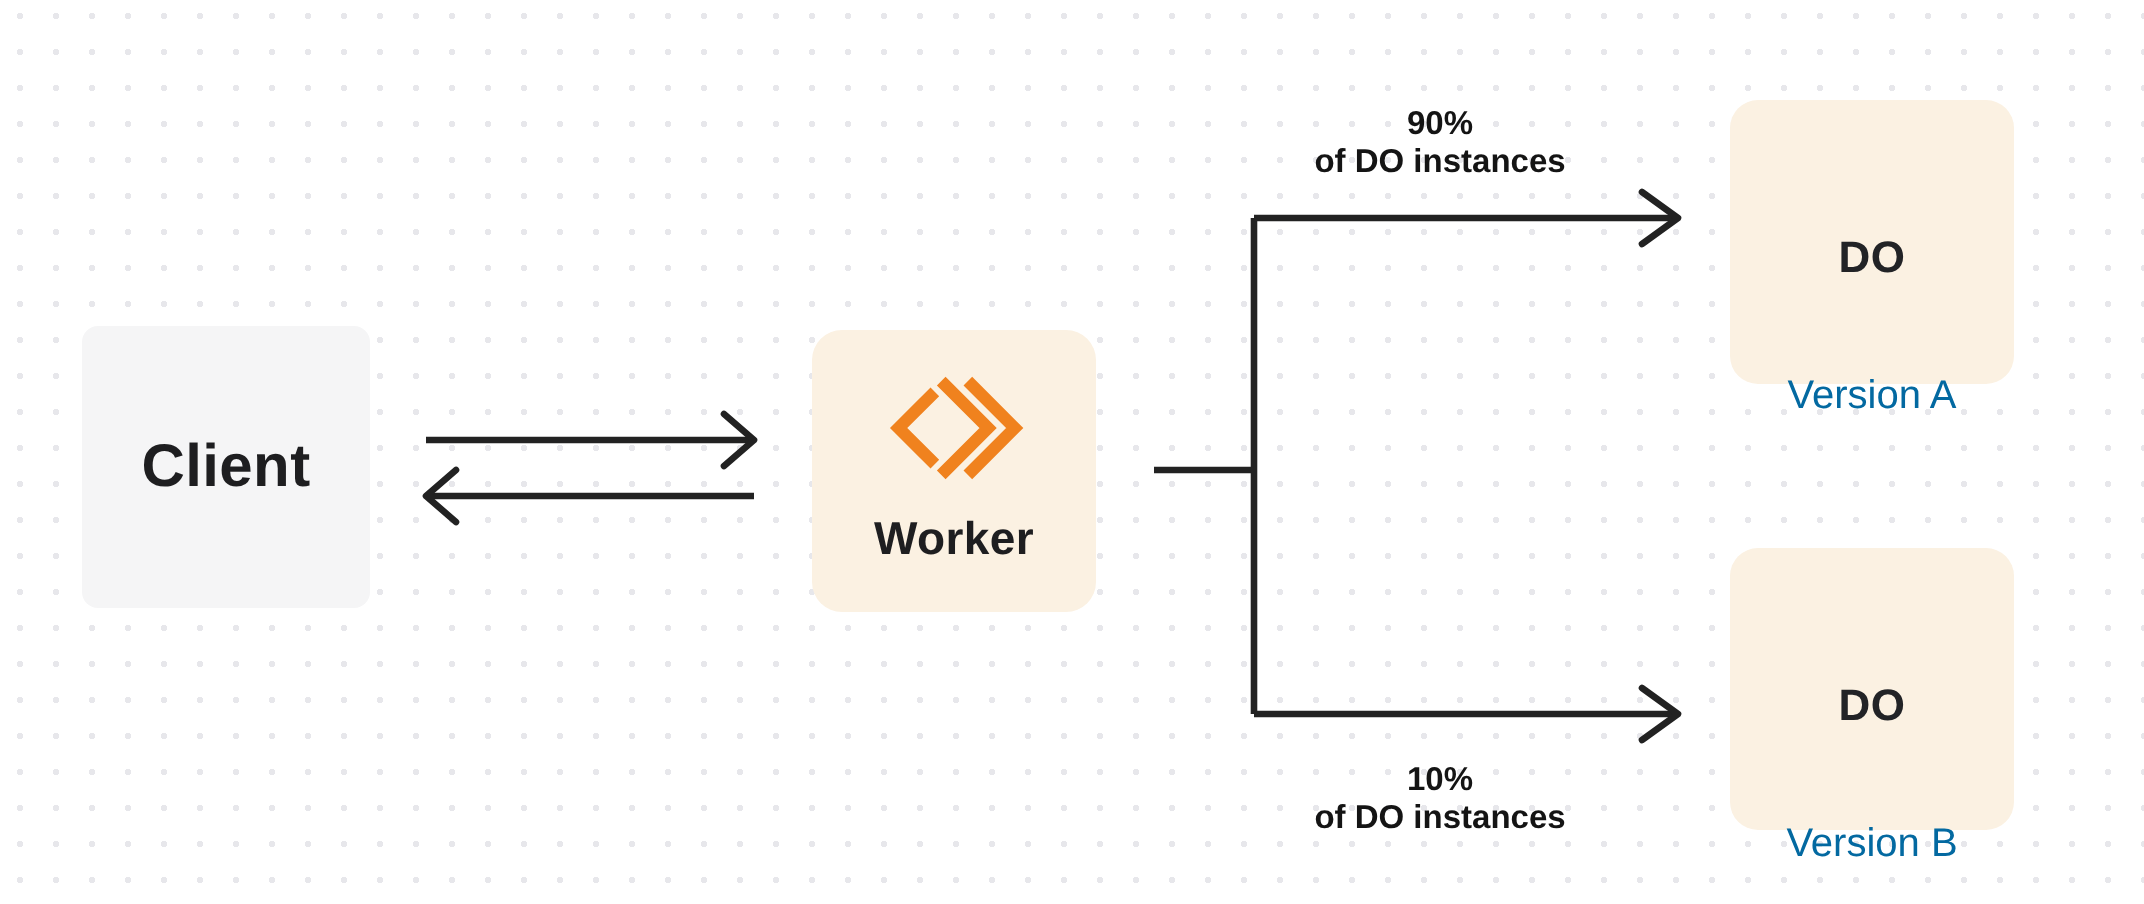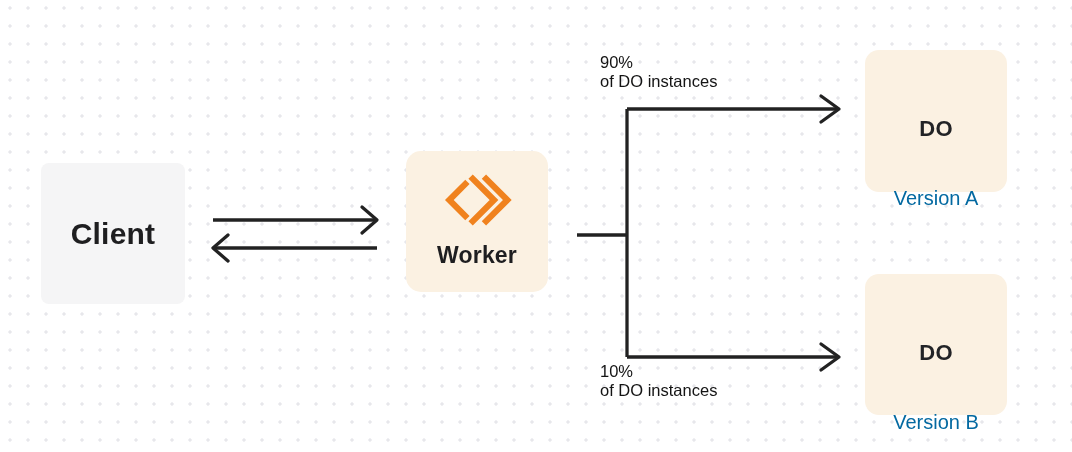--- a/index.html
+++ b/index.html
@@ -49,21 +49,21 @@
     border-radius: 8px;
     justify-content: center;
   }
   .node-client .node-label {
     font-size: 30px;
     font-weight: 700;
     color: #1e1e20;
     letter-spacing: 0.2px;
   }
   .node-worker {
-    left: 406px; top: 151px;
+    left: 406px; top: 165px;
     width: 142px; height: 141px;
     background: var(--node-cream, #fbf1e2);
     border-radius: 15px;
     padding-top: 20px;
   }
   .worker-icon-svg {
     width: 66px; height: 58px;
     overflow: visible;
     display: block;
   }
@@ -122,27 +122,28 @@
     font-size: 20px;
     font-weight: 400;
     color: #0369a1;
     line-height: 21px;
   }
   .branch-label {
     position: absolute;
     left: 600px;
     width: 240px;
     z-index: 2;
+    text-align: center;
     font-size: 16.5px;
-    font-weight: 400;
+    font-weight: 700;
     line-height: 19px;
     color: #141414;
   }
   .branch-label-top { top: 53px; }
-  .branch-label-bottom { top: 362px; }
+  .branch-label-bottom { top: 381px; }
 </style>
 </head>
 <body>
 
 <div class="canvas">
 
   <svg class="connectors" viewBox="0 0 1072 452" aria-hidden="true">
 
     <g>
       <path class="conn" d="M213 220 H375"></path>

